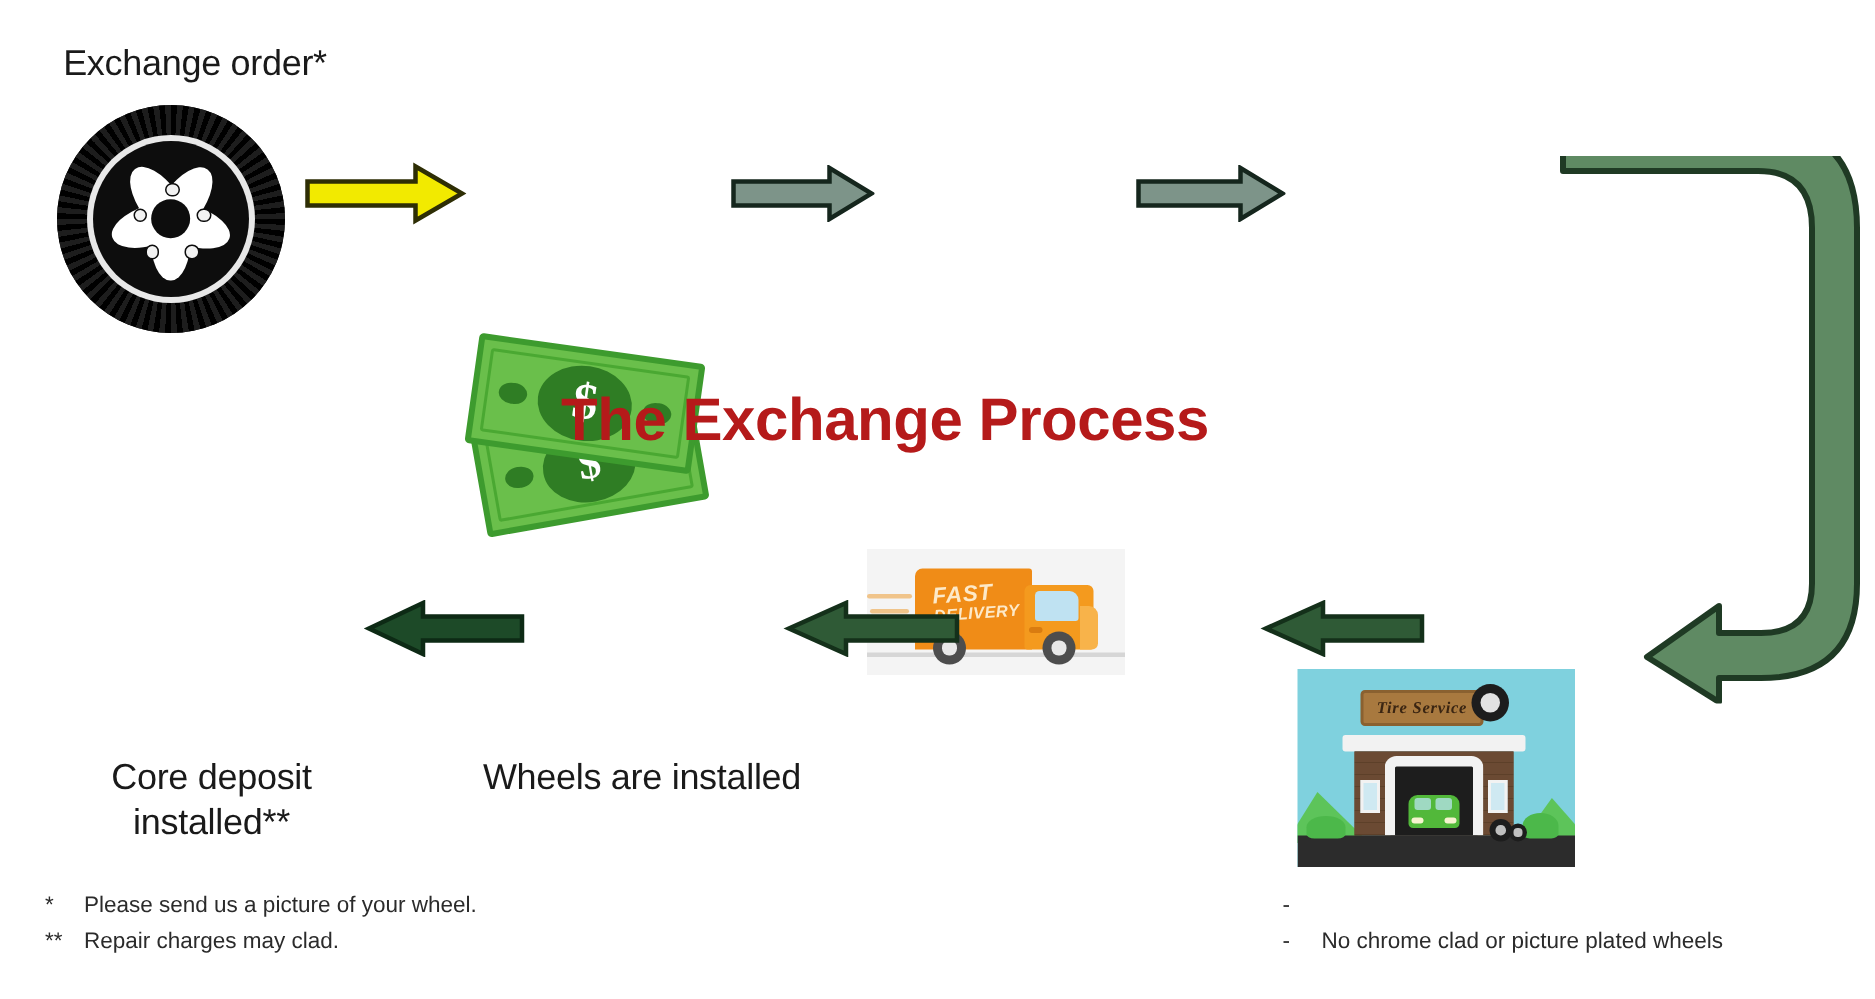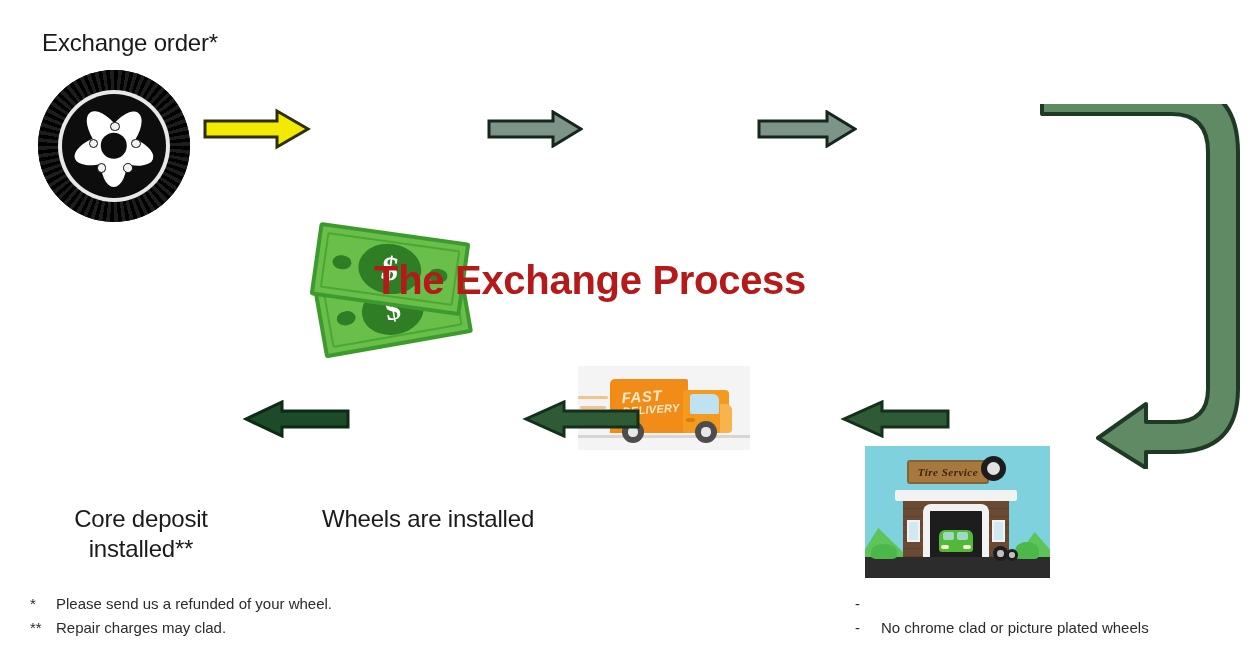--- a/index.html
+++ b/index.html
@@ -452,21 +452,21 @@
   <div class="abs" style="left:840px; top:400px;">
     <svg class="arrow-svg" width="110" height="38" viewBox="0 0 110 38">
       <polygon points="108,11 42,11 42,2 4,19 42,36 42,27 108,27" fill="#2f5a36" stroke="#14301a" stroke-width="3" stroke-linejoin="miter"></polygon>
     </svg>
   </div>
 
 
   <div class="abs" style="left:30px; top:592px;">
     <div class="note-row">
       <span class="note-mark">*</span>
-      <span>Please send us a refunded of your wheel.</span>
+      <span>Please send us a picture of your wheel.</span>
     </div>
     <div class="note-row">
       <span class="note-mark">**</span>
       <span>Repair charges may clad.</span>
     </div>
   </div>
 
   <div class="abs" style="left:855px; top:592px;">
     <div class="note-row">
       <span class="note-mark">-</span>

